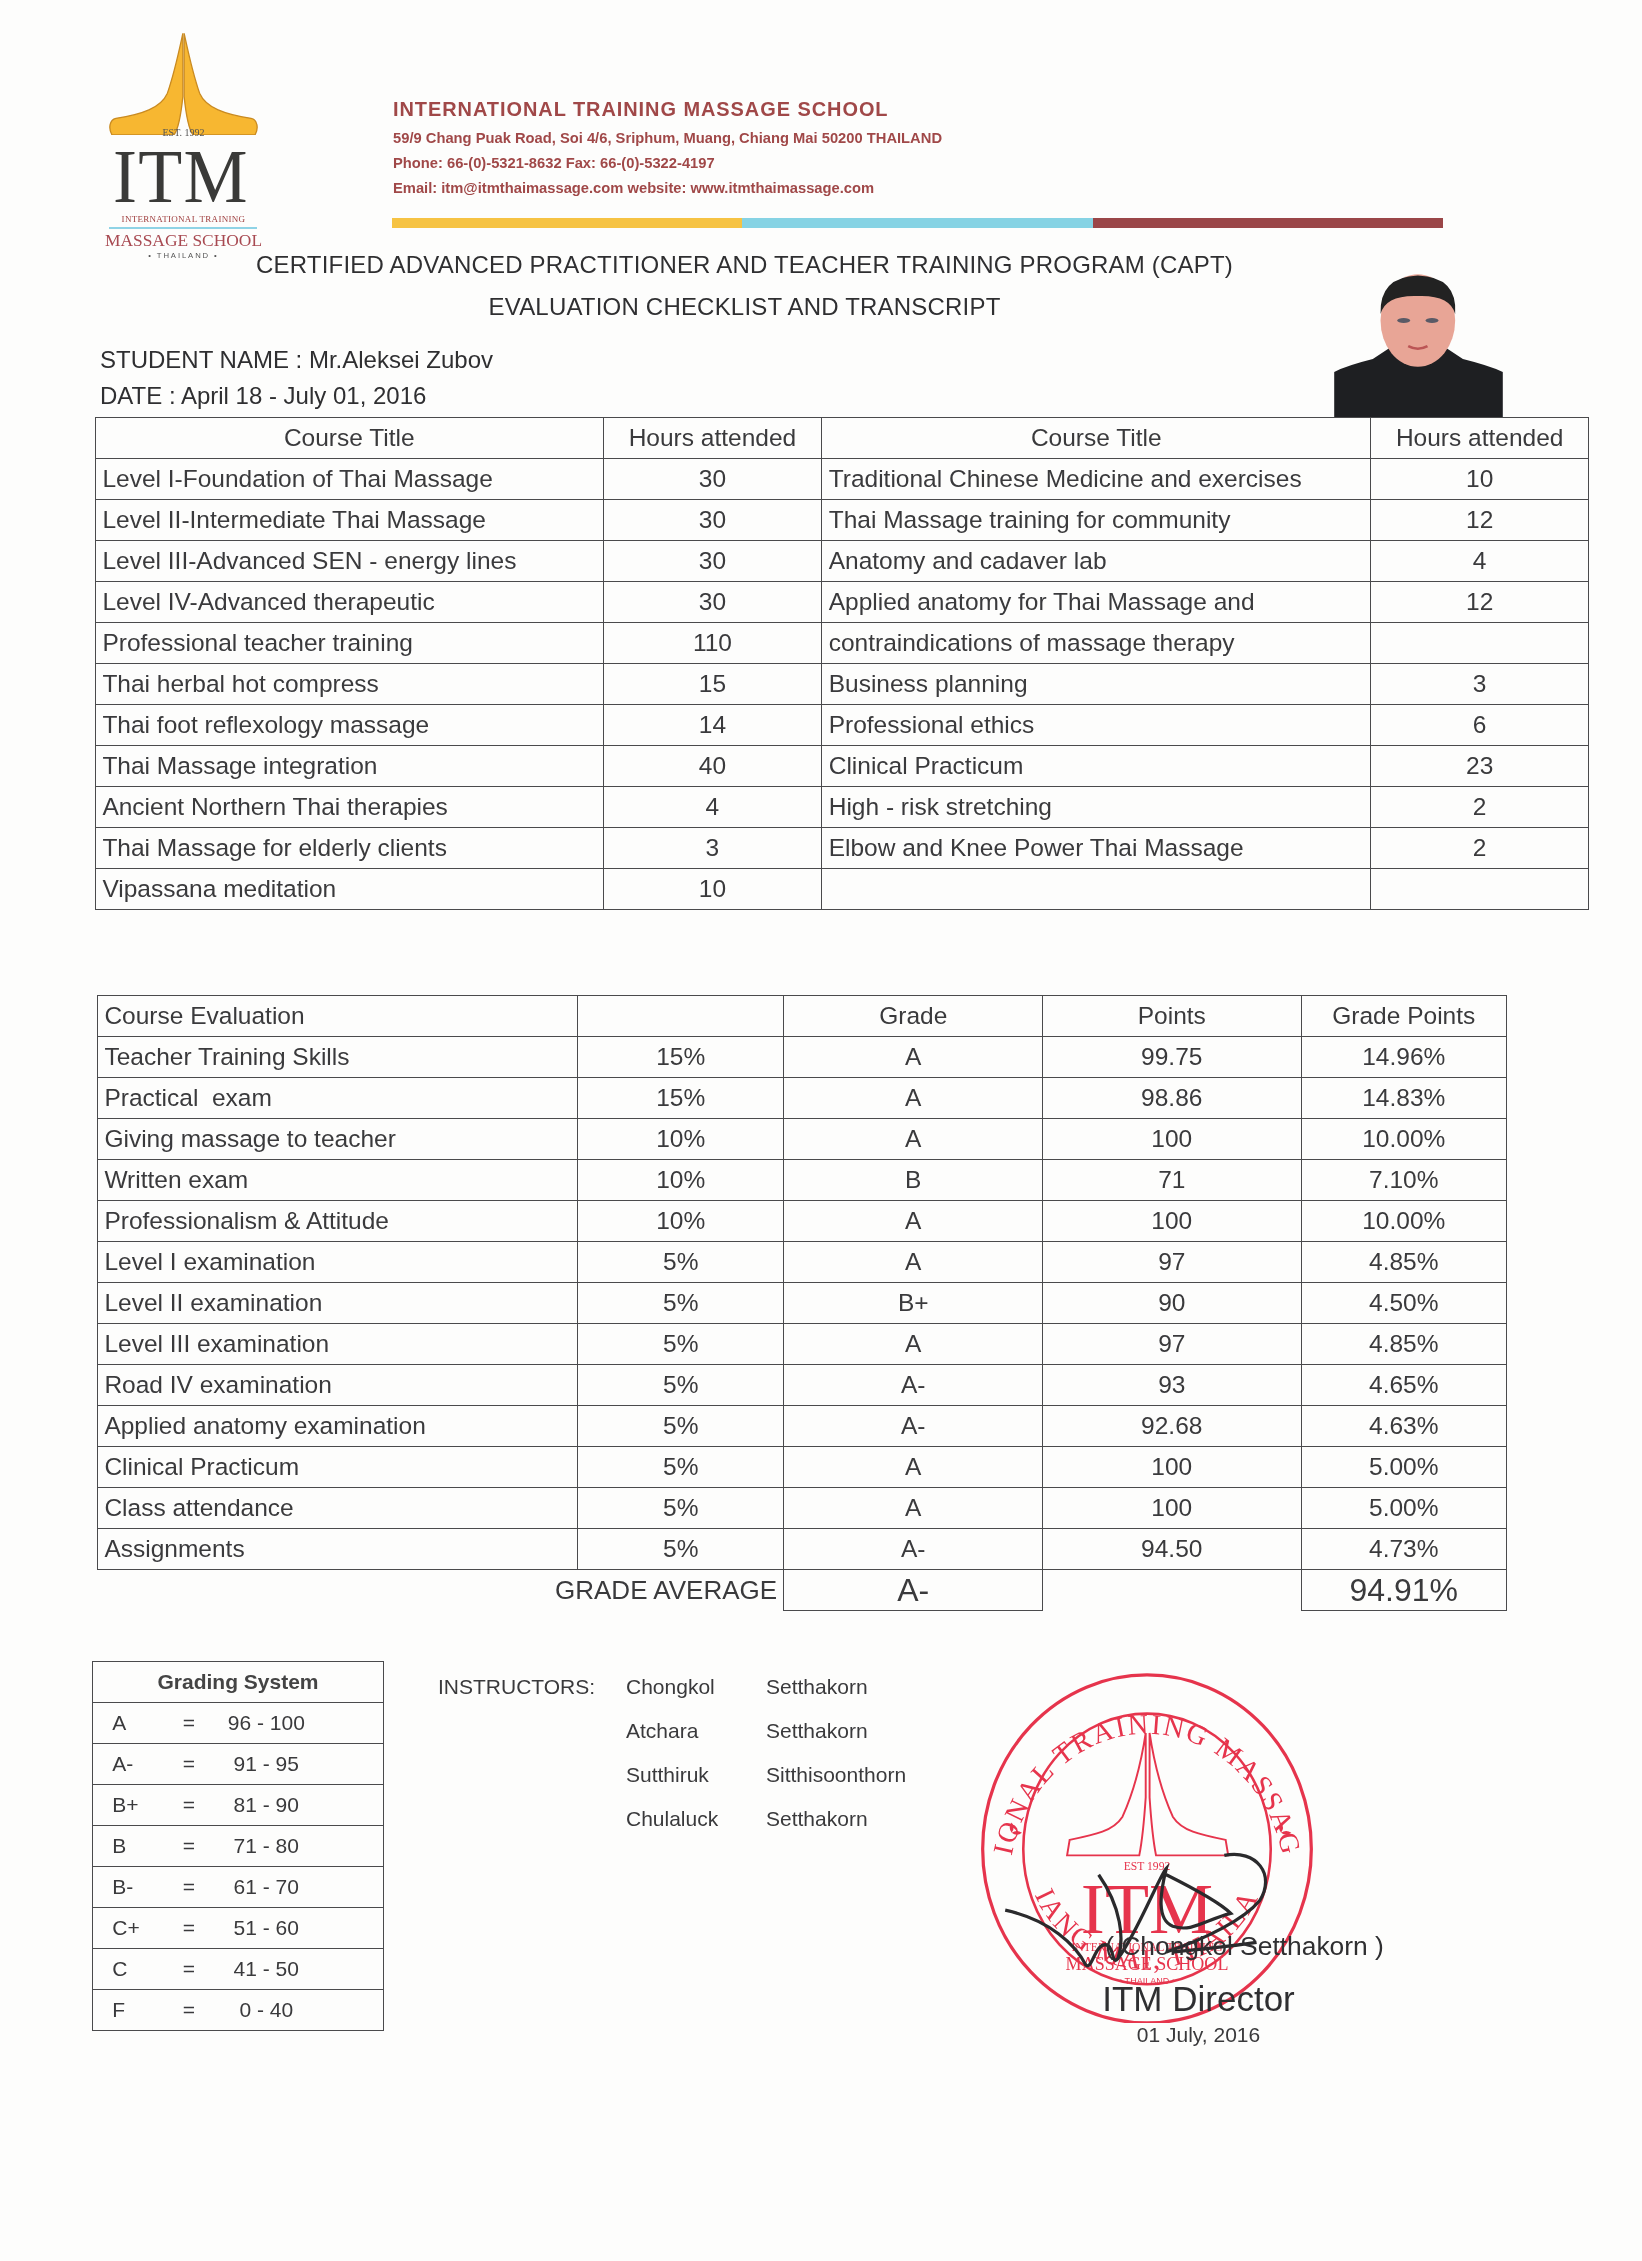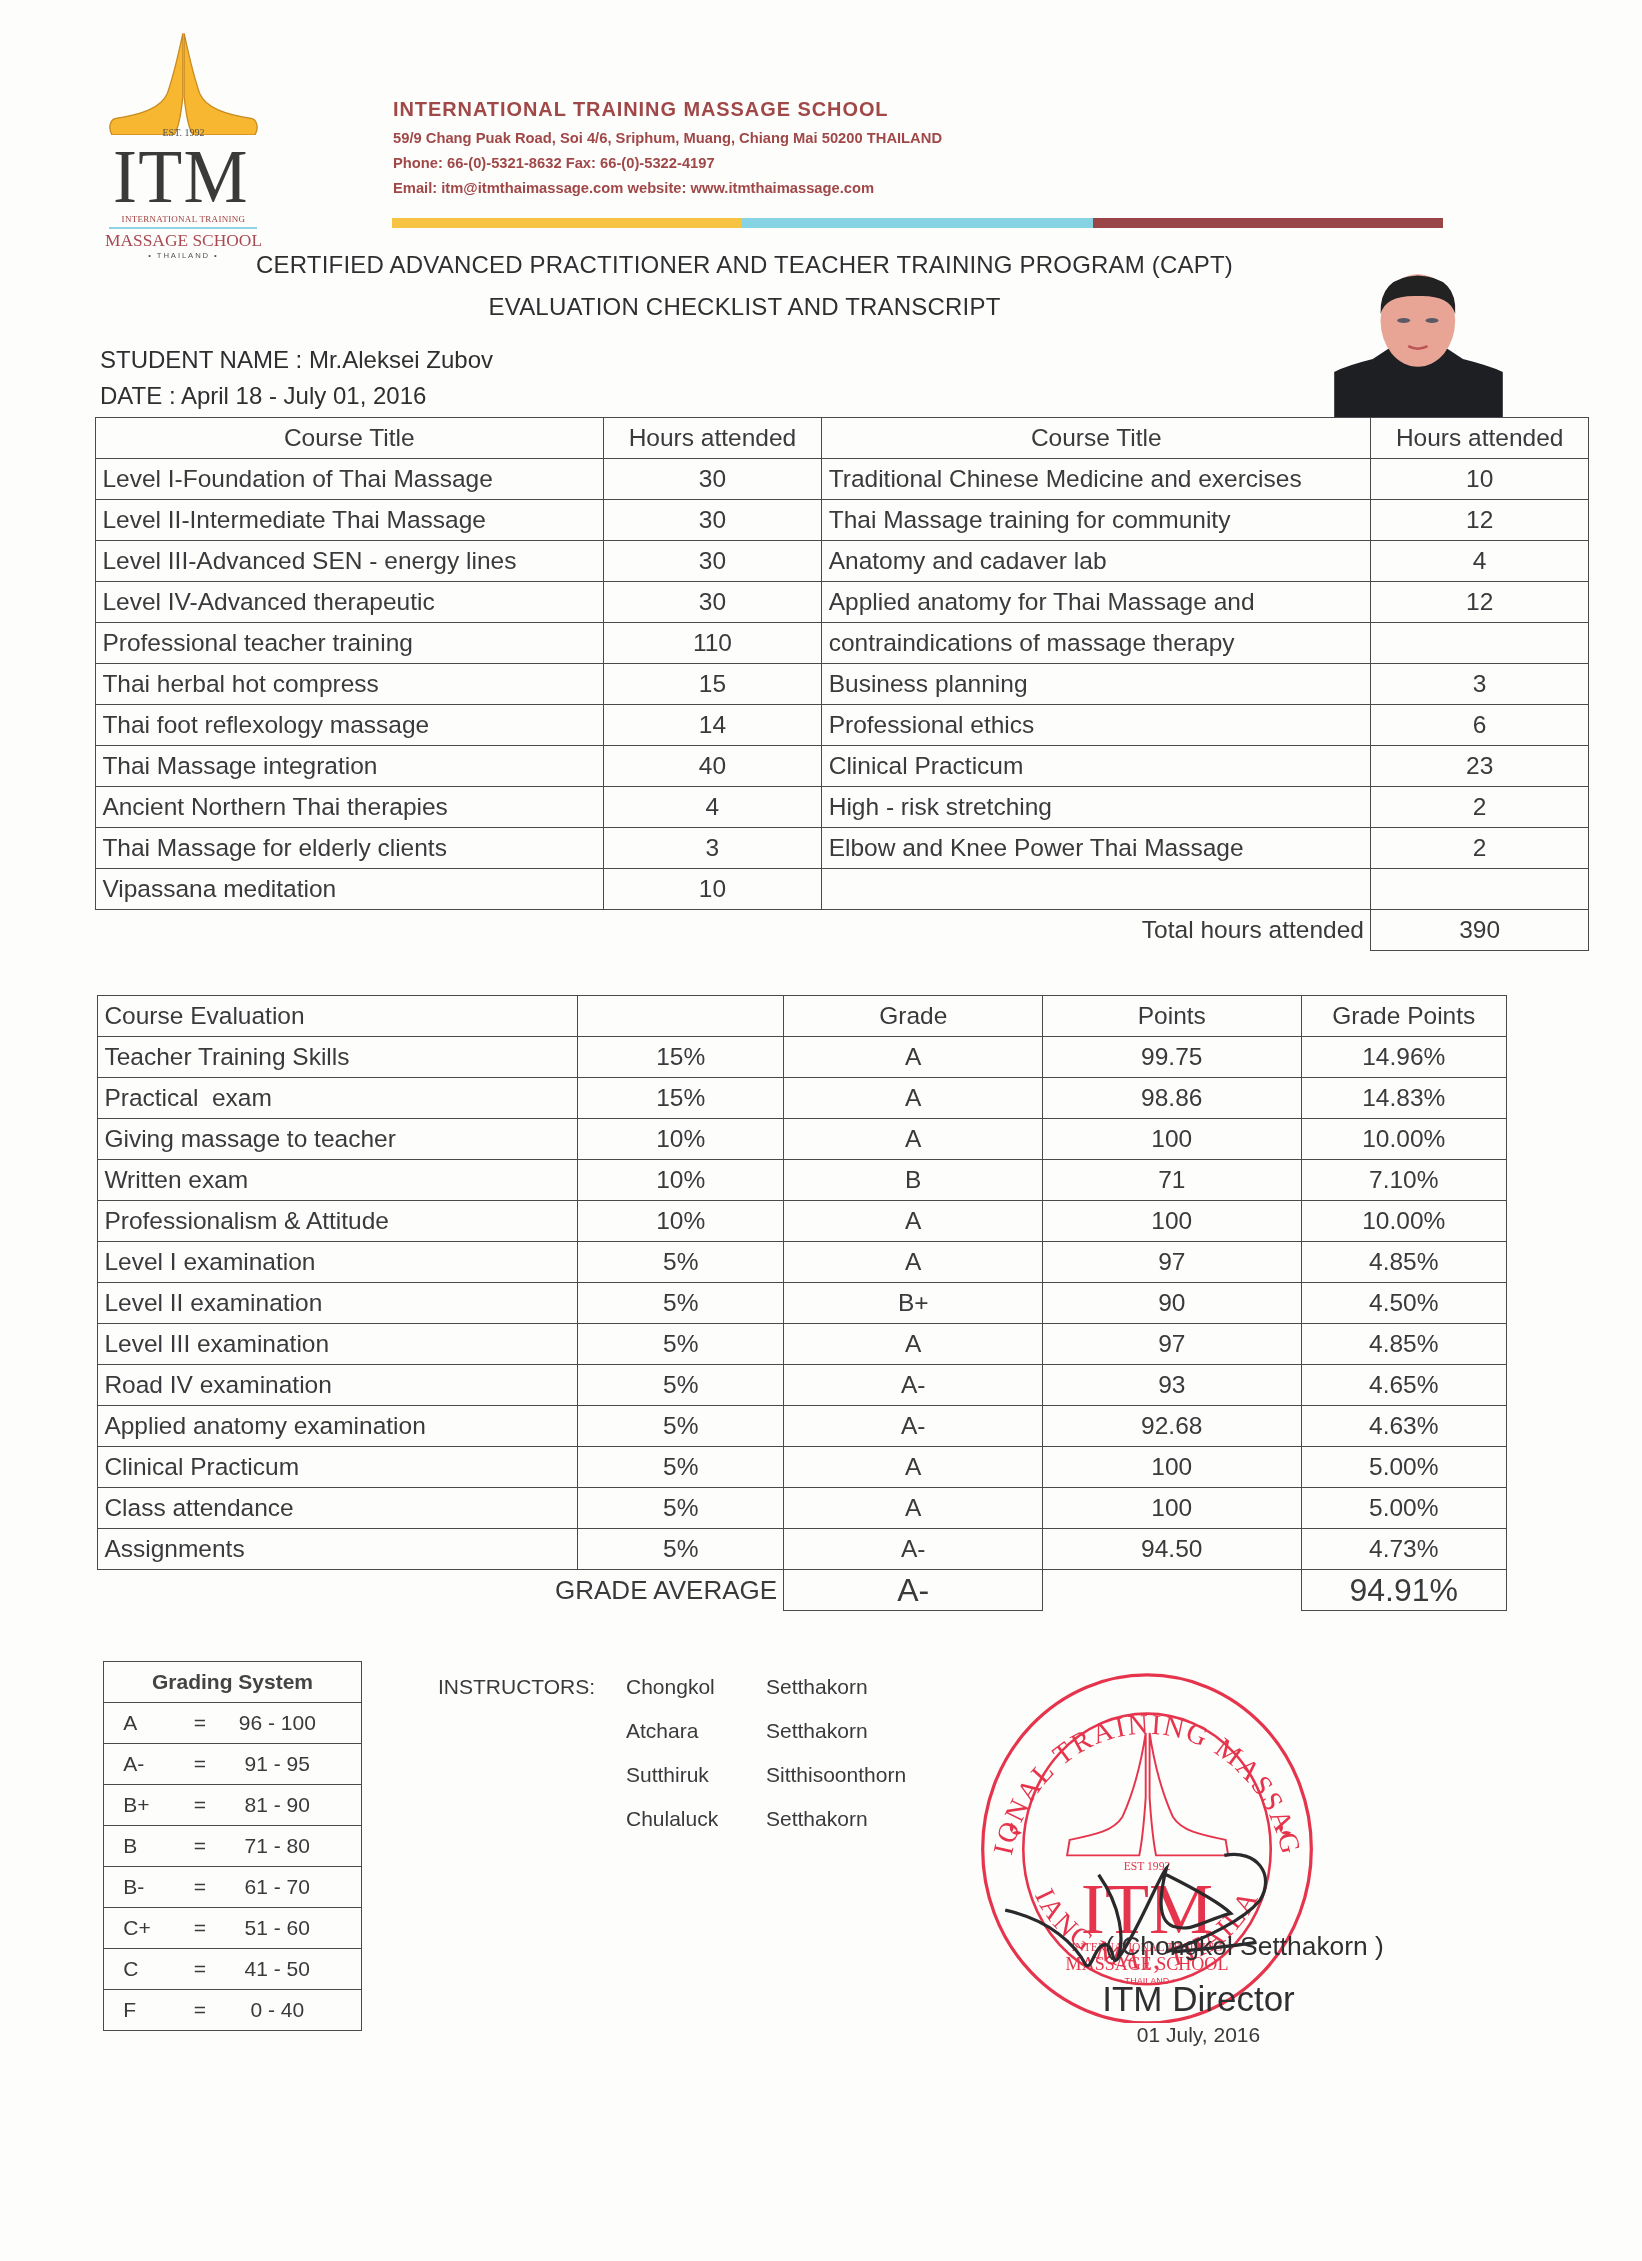--- a/index.html
+++ b/index.html
@@ -41,21 +41,21 @@
   
   table { border-collapse:collapse; position:absolute; font-size:24.5px; color:#3a3a3c; }
   td, th { border:1.9px solid #4a4a4c; padding:0 6.4px; height:40px; font-weight:normal; white-space:nowrap; }
   .c { text-align:center; }
   .l { text-align:left; }
   #course-table { left:95px; top:417px; width:1494px; }
   #course-table th { font-size:24.5px; height:40px; }
   .noborder { border:none !important; }
   #eval-table { left:97px; top:995px; width:1410px; }
 
-  #grading-table { left:103px; top:1661px; width:259px; font-size:21px; }
+  #grading-table { left:92px; top:1661px; width:292px; font-size:21px; }
   #grading-table td { height:40px; padding:0; }
   #grading-table th { height:40px; font-size:21px; font-weight:bold; color:#444; }
   .gs-row { display:flex; align-items:center; }
   .gs-g { width:57px; padding-left:19.3px; text-align:left; }
   .gs-eq { width:39px; text-align:center; }
   .gs-r { width:116px; text-align:center; }
 
   #instructors { left:438px; top:1675px; font-size:21px; color:#3a3a3c; }
   .ins-row { position:relative; height:44px; }
   .ins-label { position:absolute; left:0; top:0; white-space:nowrap; }
@@ -192,25 +192,20 @@
         <td class="c">3</td>
         <td class="l">Elbow and Knee Power Thai Massage</td>
         <td class="c">2</td>
       </tr>
     <tr>
         <td class="l">Vipassana meditation</td>
         <td class="c">10</td>
         <td class="l"></td>
         <td class="c"></td>
       </tr>
-    <tr>
-      <td class="noborder" colspan="2"></td>
-      <td class="noborder" style="text-align:right;border-right:1.9px solid #4a4a4c !important;">Total hours attended</td>
-      <td class="c">390</td>
-    </tr>
   </tbody>
 </table>
 
 <table id="eval-table">
   <colgroup>
       <col style="width:479px">
       <col style="width:206px">
       <col style="width:258px">
       <col style="width:258px">
       <col style="width:205px">

